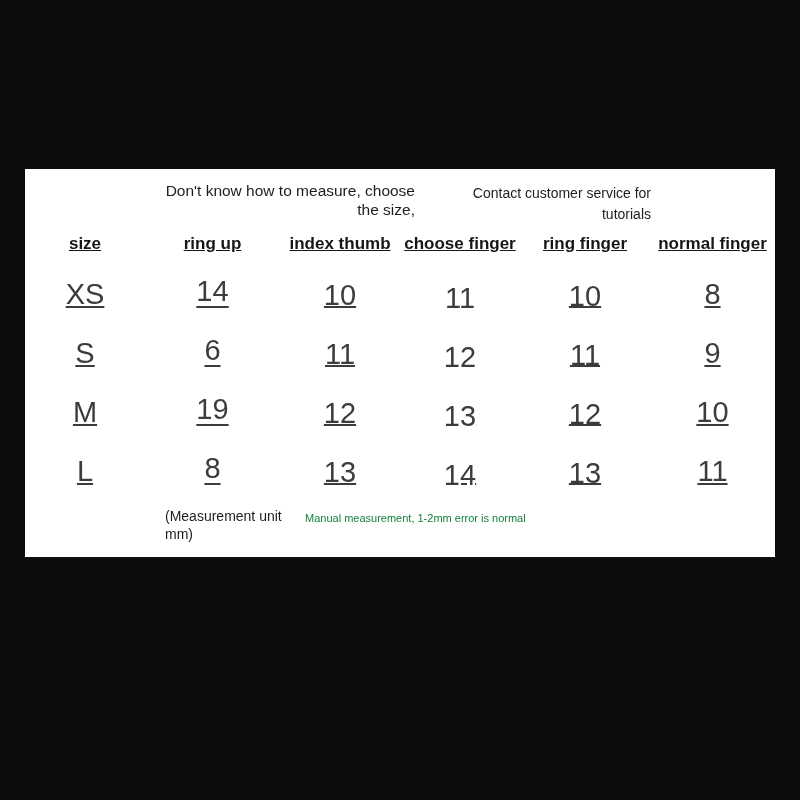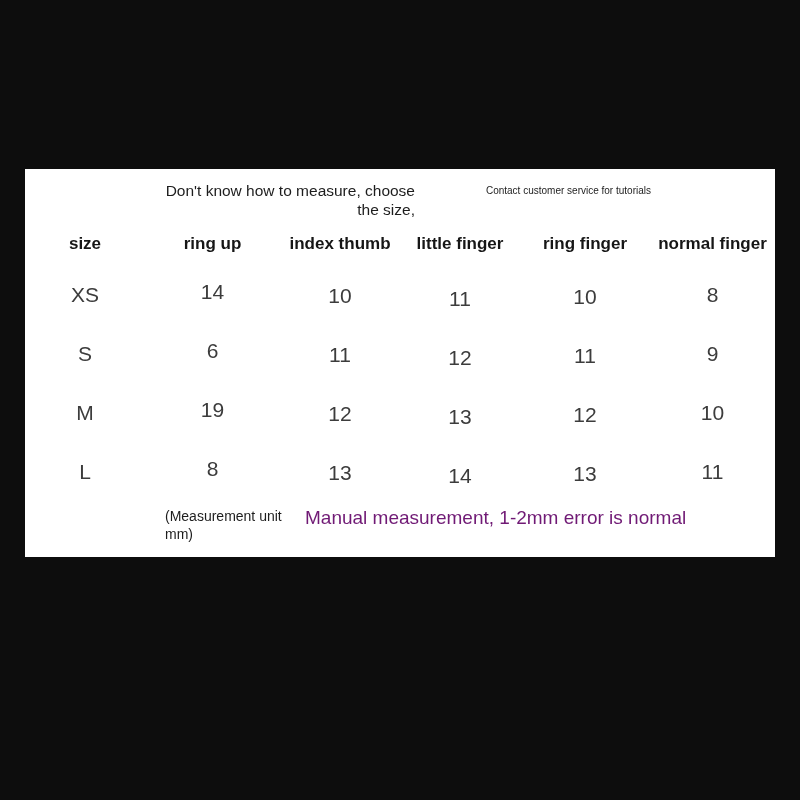--- a/index.html
+++ b/index.html
@@ -37,49 +37,50 @@
     width: 250px;
     font-size: 15.5px;
     line-height: 19px;
     color: #1d1d1d;
   }
   .note-right {
     position: absolute;
     left: 396px;
     top: 14px;
     width: 230px;
-    font-size: 10px;
-    line-height: 16px;
+    font-size: 14px;
+    line-height: 21px;
     color: #1d1d1d;
   }
   table.size-table {
     position: absolute;
     left: 0;
     top: 52px;
     width: 750px;
     border-collapse: collapse;
     table-layout: fixed;
   }
   table.size-table th,
   table.size-table td {
     border: none;
     text-align: center;
     vertical-align: middle;
     font-weight: normal;
+    text-decoration: underline;
   }
   table.size-table th {
     font-size: 17px;
     font-weight: bold;
     color: #161616;
     height: 44px;
     padding: 0 2px;
     line-height: 19px;
   }
   table.size-table td {
-    font-size: 21px;
+    font-size: 29px;
     color: #3c3c3c;
     height: 57px;
     margin-left: 12px;
   }
   td.size-cell {
     font-size: 19px;
     color: #555555;
   }
   col.c0 { width: 120px; }
   col.c1 { width: 135px; }
@@ -101,23 +102,23 @@
     top: 338px;
     width: 140px;
     font-size: 14px;
     line-height: 18px;
     color: #1d1d1d;
   }
   .footer-right {
     position: absolute;
     left: 280px;
     top: 340px;
-    font-size: 19px;
+    font-size: 11px;
     line-height: 18px;
-    color: #701a75;
+    color: #15803d;
   }
 </style>
 </head>
 <body>
 
 <div id="size-chart-card">
 
   <div class="note-row">
     <div class="note-left">Don't know how to measure, choose the size,</div>
     <div class="note-right">Contact customer service for tutorials</div>
@@ -130,21 +131,21 @@
         <col class="c2">
         <col class="c3">
         <col class="c4">
         <col class="c5">
     </colgroup>
     <thead>
       <tr>
         <th>size</th>
         <th>ring up</th>
         <th>index thumb</th>
-        <th>little finger</th>
+        <th>choose finger</th>
         <th>ring finger</th>
         <th>normal finger</th>
       </tr>
     </thead>
     <tbody>
       <tr>
         <td class="size-cell">XS</td>
         <td><span class="jit-a">14</span></td>
         <td><span class="jit-b">10</span></td>
         <td><span class="jit-c">11</span></td>

